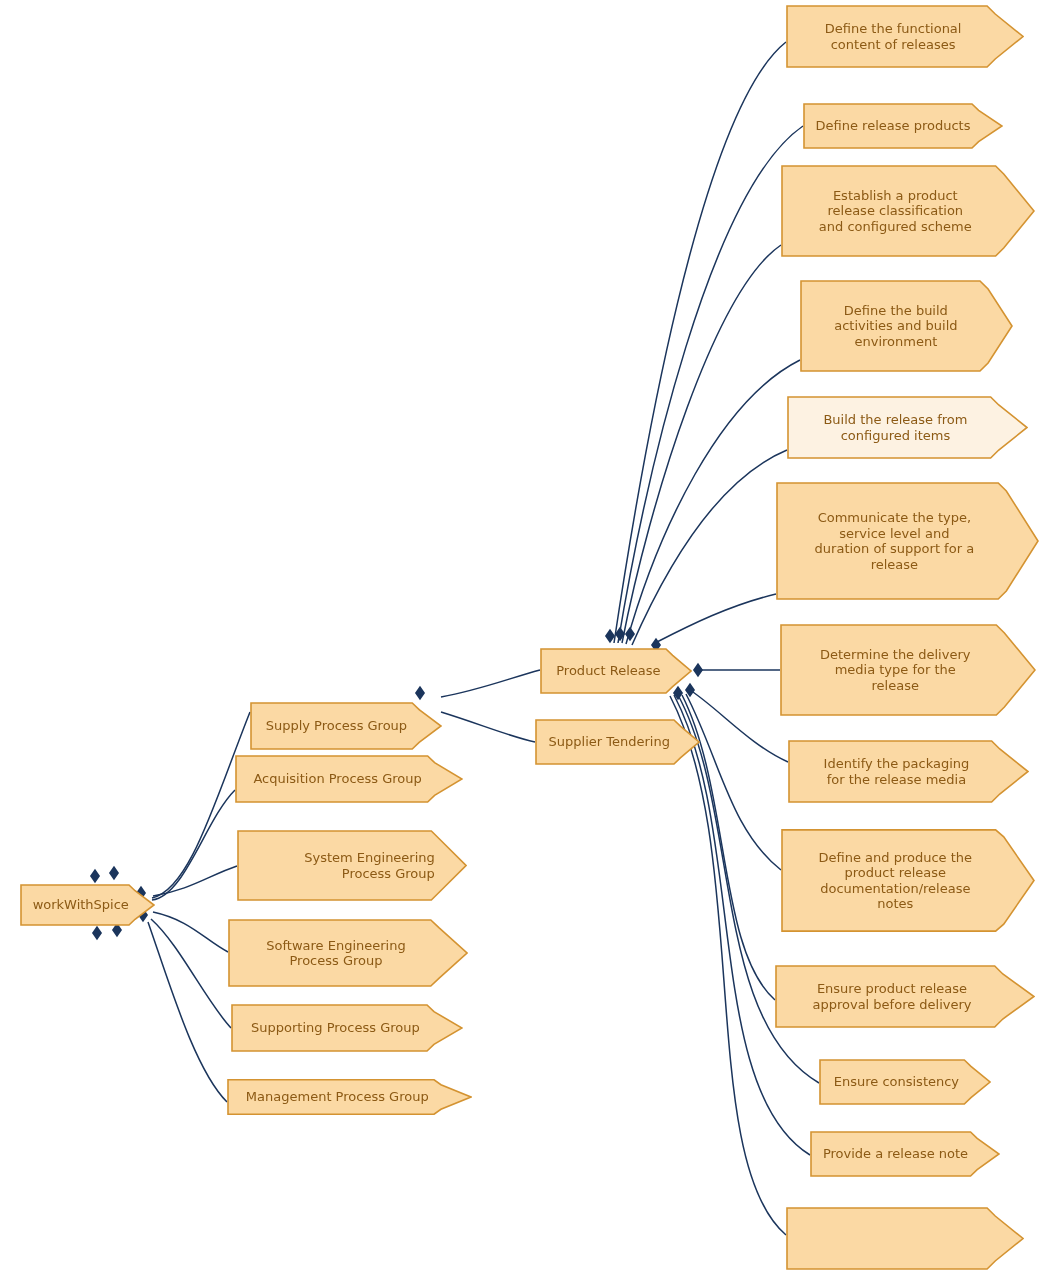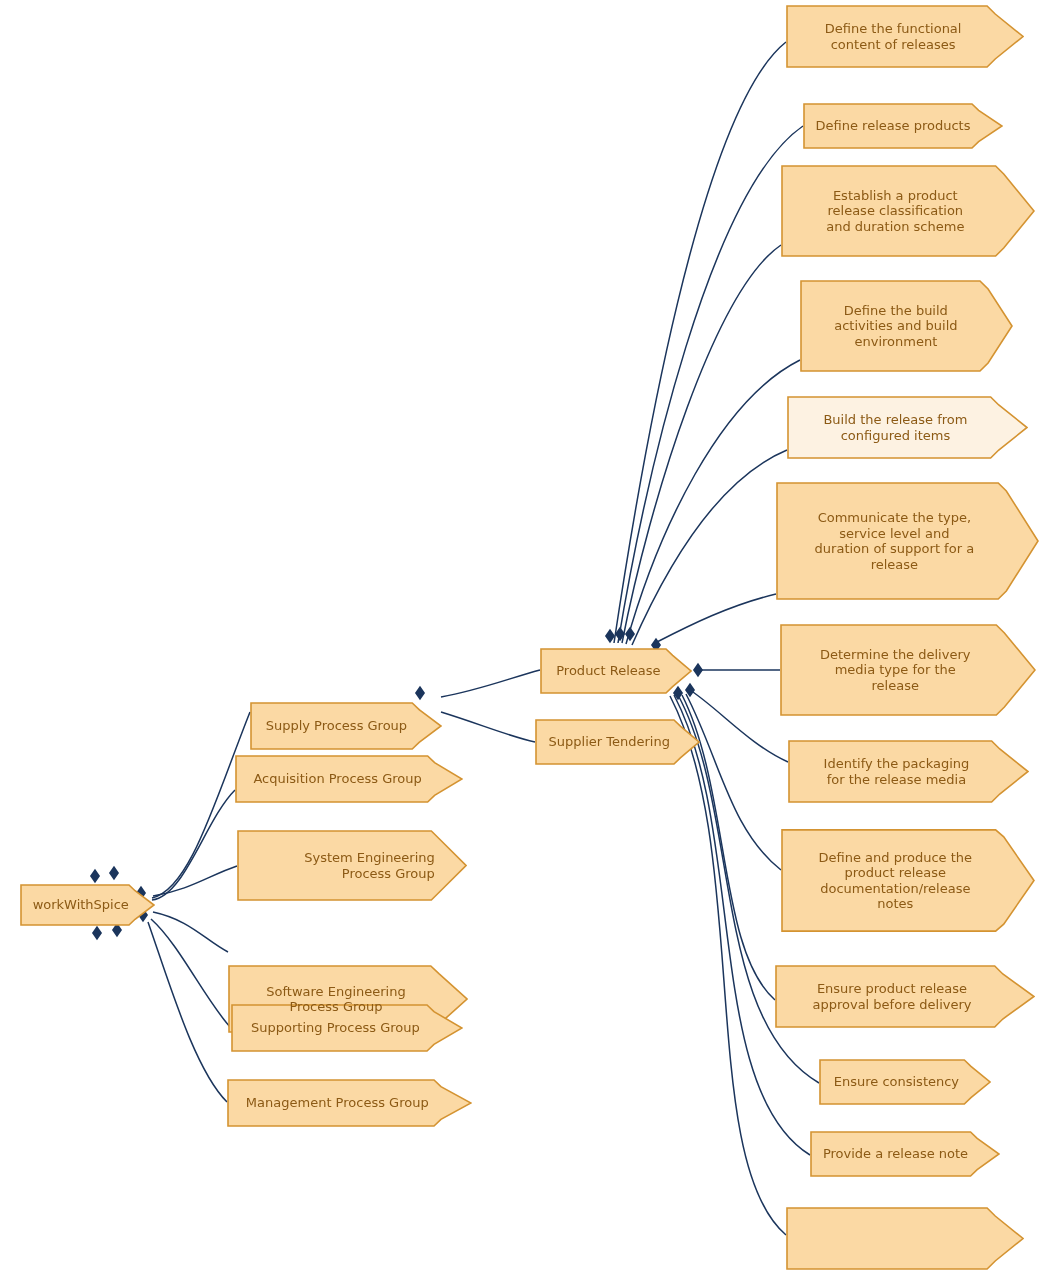--- a/index.html
+++ b/index.html
@@ -96,48 +96,48 @@
       <div class="node" style="left: 250px; top: 702px; width: 192px; height: 48px;"><svg class="shape" viewBox="0 0 192 48" preserveAspectRatio="none">
           <polygon points="1,1 162.24,1 169.15200000000002,7.68 191,24 169.15200000000002,40.32 162.24,47 1,47" fill="#FBD9A4" stroke="#D49331" stroke-width="1.6" vector-effect="non-scaling-stroke"></polygon>
         </svg><div class="label">Supply Process Group</div></div>
       <div class="node" style="left: 235px; top: 755px; width: 228px; height: 48px;"><svg class="shape" viewBox="0 0 228 48" preserveAspectRatio="none">
           <polygon points="1,1 192.66,1 199.572,7.68 227,24 199.572,40.32 192.66,47 1,47" fill="#FBD9A4" stroke="#D49331" stroke-width="1.6" vector-effect="non-scaling-stroke"></polygon>
         </svg><div class="label">Acquisition Process Group</div></div>
       <div class="node" style="left: 237px; top: 830px; width: 230px; height: 71px; text-align: right;"><svg class="shape" viewBox="0 0 230 71" preserveAspectRatio="none">
           <polygon points="1,1 194.35,1 202.45,9 229,35.5 202.45,62 194.35,70 1,70" fill="#FBD9A4" stroke="#D49331" stroke-width="1.6" vector-effect="non-scaling-stroke"></polygon>
         </svg><div class="label">System Engineering
 Process Group</div></div>
-      <div class="node" style="left: 228px; top: 965px; width: 240px; height: 68px;"><svg class="shape" viewBox="0 0 240 71" preserveAspectRatio="none">
+      <div class="node" style="left: 228px; top: 919px; width: 240px; height: 68px;"><svg class="shape" viewBox="0 0 240 71" preserveAspectRatio="none">
           <polygon points="1,1 202.8,1 210.9,9 239,35.5 210.9,62 202.8,70 1,70" fill="#FBD9A4" stroke="#D49331" stroke-width="1.6" vector-effect="non-scaling-stroke"></polygon>
         </svg><div class="label">Software Engineering
 Process Group</div></div>
       <div class="node" style="left: 231px; top: 1004px; width: 232px; height: 48px;"><svg class="shape" viewBox="0 0 232 48" preserveAspectRatio="none">
           <polygon points="1,1 196.04,1 202.952,7.68 231,24 202.952,40.32 196.04,47 1,47" fill="#FBD9A4" stroke="#D49331" stroke-width="1.6" vector-effect="non-scaling-stroke"></polygon>
         </svg><div class="label">Supporting Process Group</div></div>
-      <div class="node" style="left: 227px; top: 1079px; width: 245px; height: 48px;"><svg class="shape" viewBox="0 0 245 48" preserveAspectRatio="none">
+      <div class="node" style="left: 227px; top: 1079px; width: 245px; height: 36px;"><svg class="shape" viewBox="0 0 245 48" preserveAspectRatio="none">
           <polygon points="1,1 207.025,1 213.937,7.68 244,24 213.937,40.32 207.025,47 1,47" fill="#FBD9A4" stroke="#D49331" stroke-width="1.6" vector-effect="non-scaling-stroke"></polygon>
         </svg><div class="label">Management Process Group</div></div>
       <div class="node" style="left: 540px; top: 648px; width: 152px; height: 46px;"><svg class="shape" viewBox="0 0 152 46" preserveAspectRatio="none">
           <polygon points="1,1 126,1 132.624,7.36 151,23 132.624,38.64 126,45 1,45" fill="#FBD9A4" stroke="#D49331" stroke-width="1.6" vector-effect="non-scaling-stroke"></polygon>
         </svg><div class="label">Product Release</div></div>
       <div class="node" style="left: 535px; top: 719px; width: 165px; height: 46px;"><svg class="shape" viewBox="0 0 165 46" preserveAspectRatio="none">
           <polygon points="1,1 139,1 145.624,7.36 164,23 145.624,38.64 139,45 1,45" fill="#FBD9A4" stroke="#D49331" stroke-width="1.6" vector-effect="non-scaling-stroke"></polygon>
         </svg><div class="label">Supplier Tendering</div></div>
       <div class="node" style="left: 786px; top: 5px; width: 238px; height: 63px;"><svg class="shape" viewBox="0 0 238 63" preserveAspectRatio="none">
           <polygon points="1,1 201.11,1 209.21,9 237,31.5 209.21,54 201.11,62 1,62" fill="#FBD9A4" stroke="#D49331" stroke-width="1.6" vector-effect="non-scaling-stroke"></polygon>
         </svg><div class="label">Define the functional
 content of releases</div></div>
       <div class="node" style="left: 803px; top: 103px; width: 200px; height: 46px;"><svg class="shape" viewBox="0 0 200 46" preserveAspectRatio="none">
           <polygon points="1,1 169,1 175.624,7.36 199,23 175.624,38.64 169,45 1,45" fill="#FBD9A4" stroke="#D49331" stroke-width="1.6" vector-effect="non-scaling-stroke"></polygon>
         </svg><div class="label">Define release products</div></div>
       <div class="node" style="left: 781px; top: 165px; width: 254px; height: 92px;"><svg class="shape" viewBox="0 0 254 92" preserveAspectRatio="none">
           <polygon points="1,1 214.63,1 222.73,9 253,46 222.73,83 214.63,91 1,91" fill="#FBD9A4" stroke="#D49331" stroke-width="1.6" vector-effect="non-scaling-stroke"></polygon>
         </svg><div class="label">Establish a product
 release classification
-and duration scheme</div></div>
+and configured scheme</div></div>
       <div class="node" style="left: 800px; top: 280px; width: 213px; height: 92px;"><svg class="shape" viewBox="0 0 213 92" preserveAspectRatio="none">
           <polygon points="1,1 179.985,1 188.085,9 212,46 188.085,83 179.985,91 1,91" fill="#FBD9A4" stroke="#D49331" stroke-width="1.6" vector-effect="non-scaling-stroke"></polygon>
         </svg><div class="label">Define the build
 activities and build
 environment</div></div>
       <div class="node" style="left: 787px; top: 396px; width: 241px; height: 63px;"><svg class="shape" viewBox="0 0 241 63" preserveAspectRatio="none">
           <polygon points="1,1 203.645,1 211.745,9 240,31.5 211.745,54 203.645,62 1,62" fill="#FDF2E2" stroke="#D49331" stroke-width="1.6" vector-effect="non-scaling-stroke"></polygon>
         </svg><div class="label">Build the release from
 configured items</div></div>
       <div class="node" style="left: 776px; top: 482px; width: 263px; height: 118px;"><svg class="shape" viewBox="0 0 263 118" preserveAspectRatio="none">

